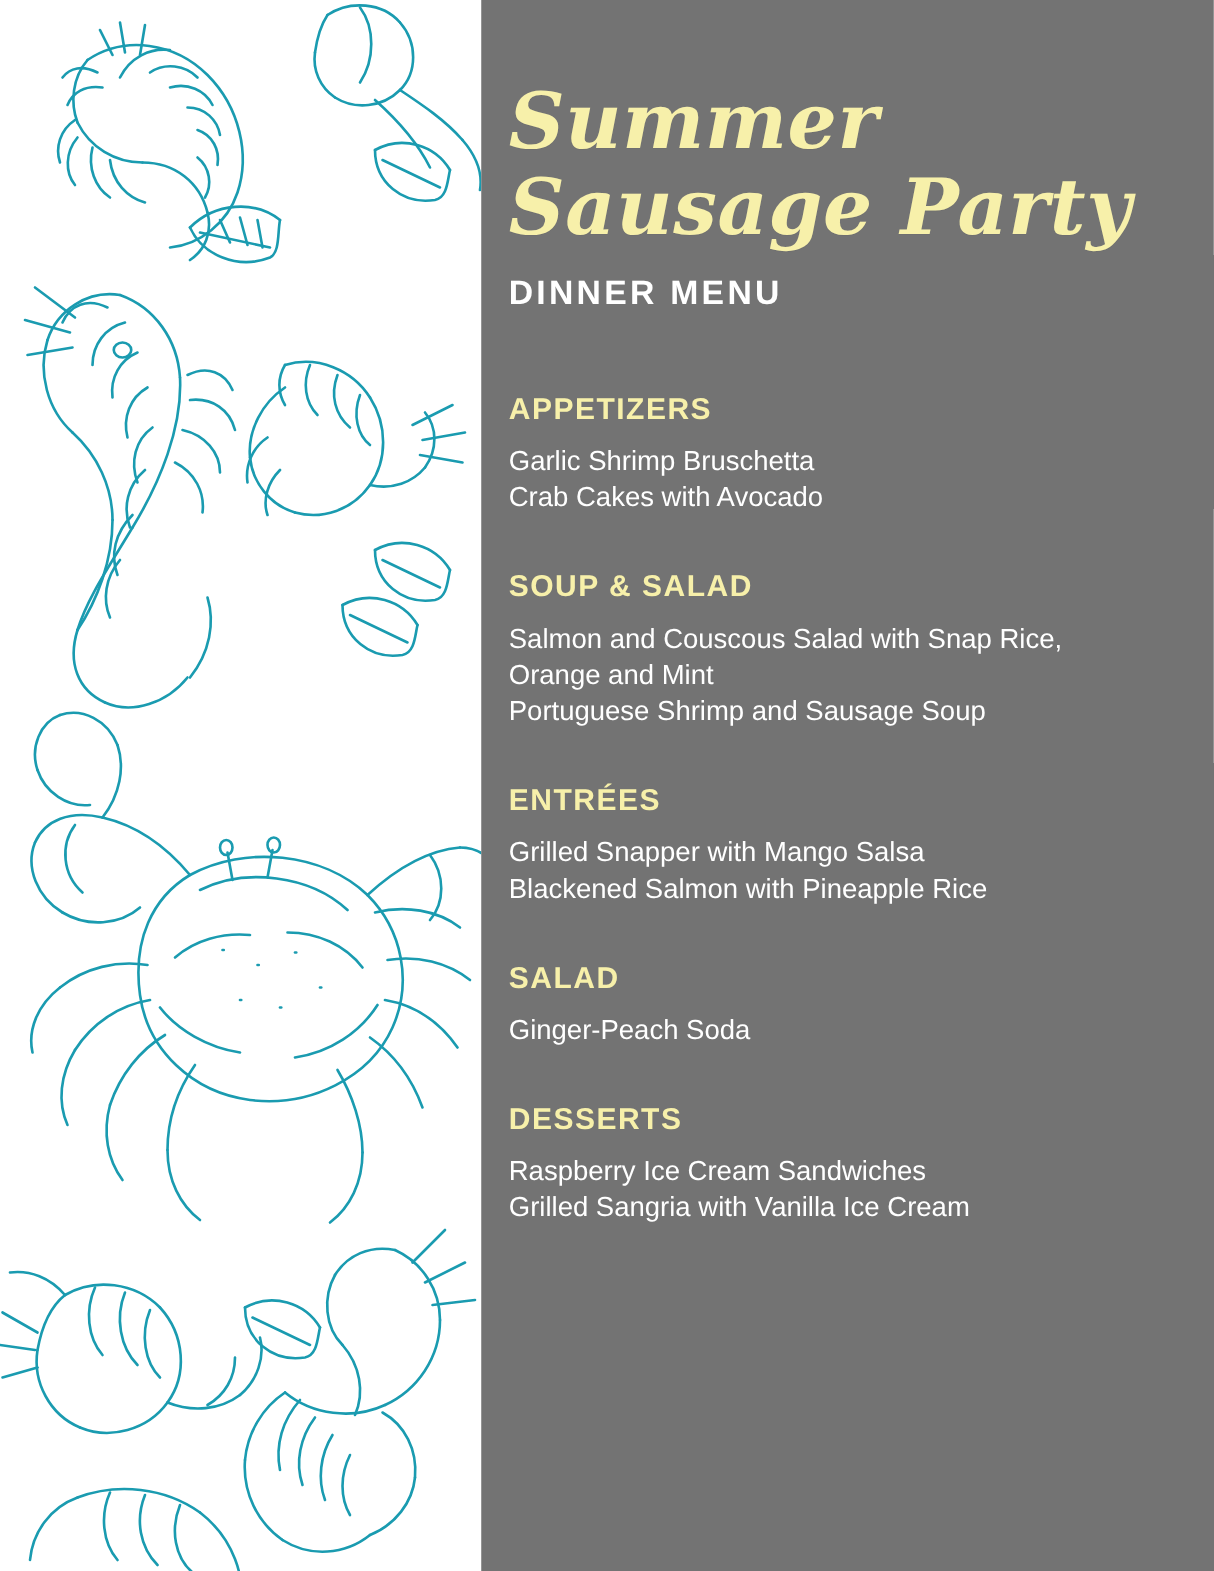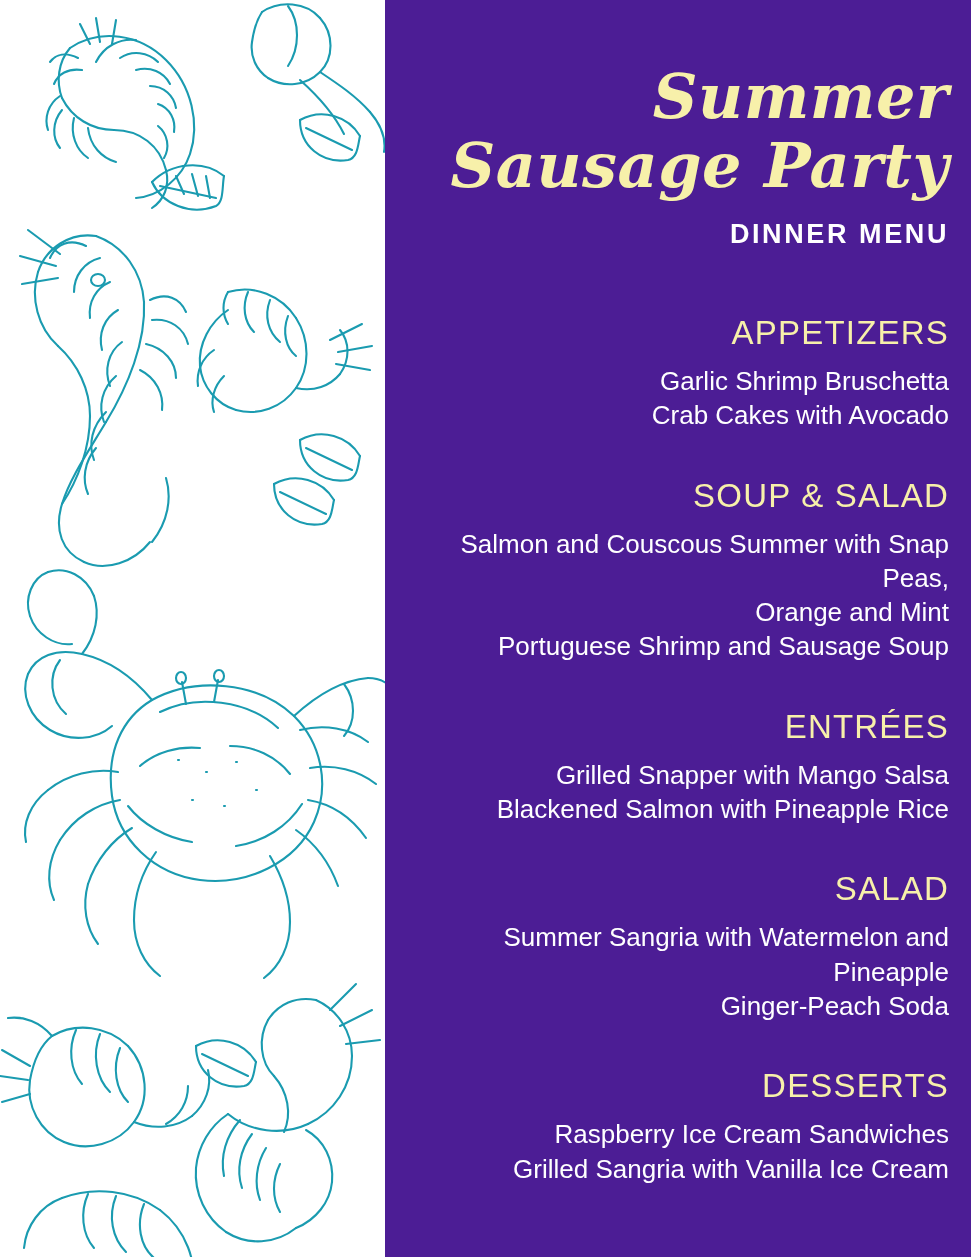--- a/index.html
+++ b/index.html
@@ -36,25 +36,25 @@
     left: 0;
     width: 385px;
     height: 1257px;
     display: block;
   }
 
   
   .menu-panel {
     position: relative;
     flex: 1 1 auto;
-    background: #4c1d95;
+    background: #737373;
     height: 1257px;
     box-sizing: border-box;
     padding: 0 22px;
-    text-align: right;
+    text-align: left;
     color: #ffffff;
   }
 
   .title-block {
     padding-top: 62px;
   }
   .menu-title {
     font-family: "DejaVu Serif", serif;
     font-style: italic;
     font-weight: 700;
@@ -79,33 +79,33 @@
   .sections {
     margin-top: 64px;
   }
   .section {
     margin-bottom: 44px;
   }
   .section:last-child {
     margin-bottom: 4px;
   }
   .section-heading {
-    font-size: 33px;
-    font-weight: 400;
+    font-size: 24px;
+    font-weight: 700;
     letter-spacing: 1.2px;
     color: #f7f0aa;
     margin: 0 0 12px 0;
   }
   .section-items {
     list-style: none;
     margin: 0;
     padding: 0;
   }
   .section-items li {
-    font-size: 26px;
+    font-size: 22px;
     line-height: 1.32;
     color: #ffffff;
     font-weight: 400;
   }
 </style>
 </head>
 <body>
 
 <div class="menu-page">
 
@@ -343,38 +343,37 @@
         <h2 class="section-heading">APPETIZERS</h2>
         <ul class="section-items">
           <li>Garlic Shrimp Bruschetta</li>
           <li>Crab Cakes with Avocado</li>
         </ul>
       </div>
 
       <div class="section">
         <h2 class="section-heading">SOUP &amp; SALAD</h2>
         <ul class="section-items">
-          <li>Salmon and Couscous Summer with Snap Peas,</li>
+          <li>Salmon and Couscous Salad with Snap Rice,</li>
           <li>Orange and Mint</li>
           <li>Portuguese Shrimp and Sausage Soup</li>
         </ul>
       </div>
 
       <div class="section">
         <h2 class="section-heading">ENTRÉES</h2>
         <ul class="section-items">
           <li>Grilled Snapper with Mango Salsa</li>
           <li>Blackened Salmon with Pineapple Rice</li>
         </ul>
       </div>
 
       <div class="section">
         <h2 class="section-heading">SALAD</h2>
         <ul class="section-items">
-          <li>Summer Sangria with Watermelon and Pineapple</li>
           <li>Ginger-Peach Soda</li>
         </ul>
       </div>
 
       <div class="section">
         <h2 class="section-heading">DESSERTS</h2>
         <ul class="section-items">
           <li>Raspberry Ice Cream Sandwiches</li>
           <li>Grilled Sangria with Vanilla Ice Cream</li>
         </ul>

